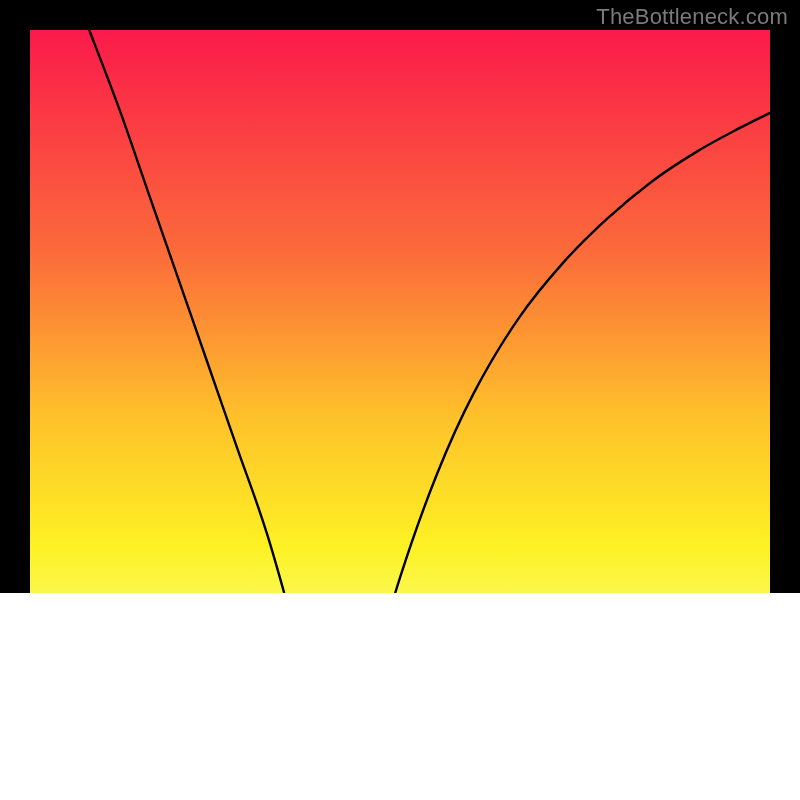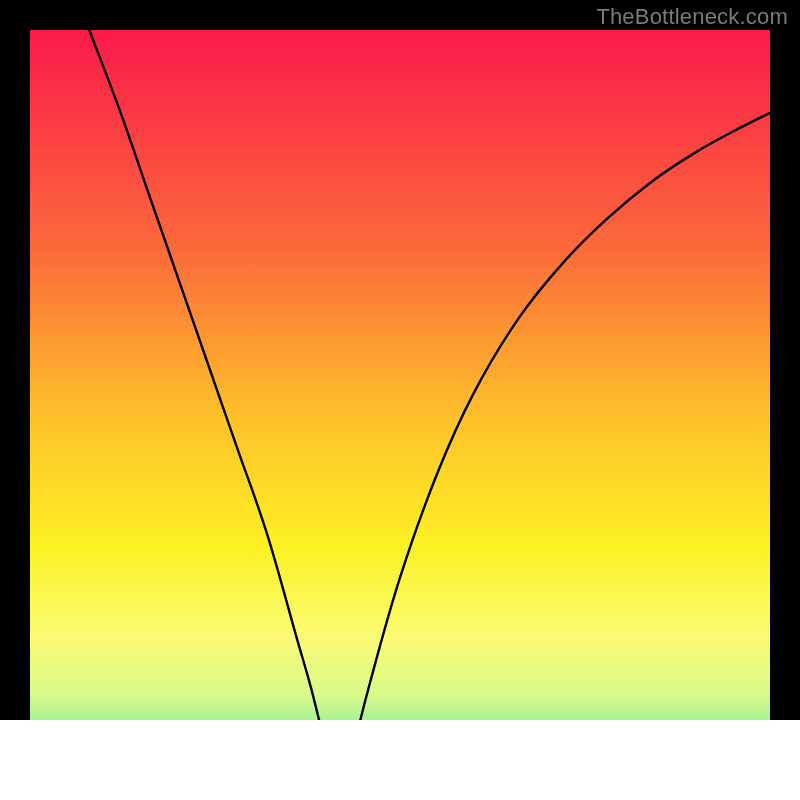--- a/index.html
+++ b/index.html
@@ -3,21 +3,21 @@
 <meta charset="utf-8">
 <style>
   body {
     margin: 0;
     padding: 0;
     background: #fff;
   }
   .chart-container {
     position: relative;
     width: 800px;
-    height: 720px;
+    height: 593px;
   }
   svg {
     display: block;
   }
   .watermark {
     position: absolute;
     top: 4px;
     right: 12px;
     font-family: Arial, Helvetica, sans-serif;
     font-size: 22px;

